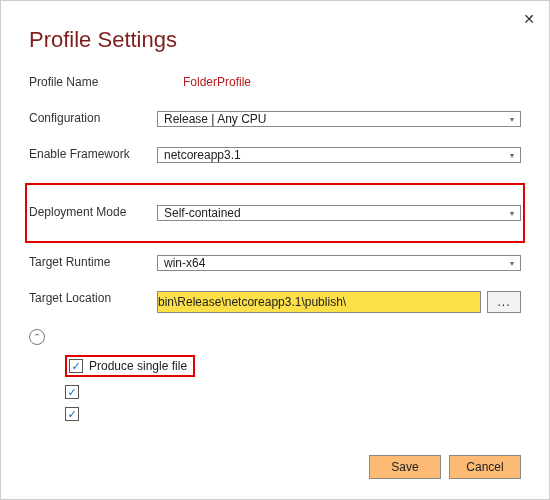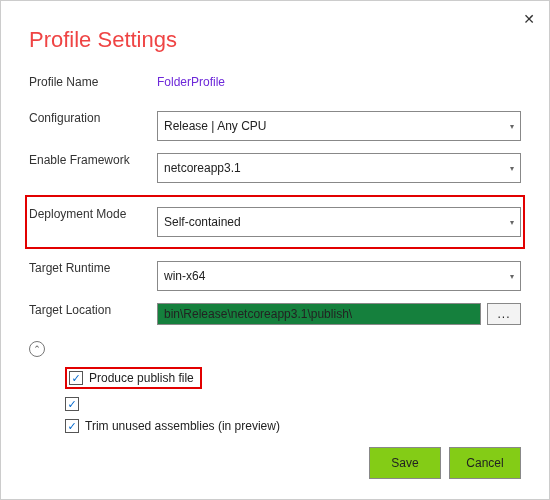--- a/index.html
+++ b/index.html
@@ -24,82 +24,83 @@
   position: absolute;
   top: 10px;
   right: 14px;
   font-size: 14px;
   color: #333;
   cursor: pointer;
 }
 .title {
   font-size: 22px;
   font-weight: 300;
-  color: #ef4444;
+  color: #7f1d1d;
   margin-top: 6px;
   margin-bottom: 22px;
 }
 .form-row {
   display: flex;
   align-items: flex-start;
   margin-bottom: 12px;
   min-height: 24px;
 }
 .form-label {
   width: 128px;
   flex-shrink: 0;
   color: #333;
 }
 .form-value {
   flex: 1;
-  color: #6d28d9;
+  color: #b91c1c;
+  margin-left: 26px;
 }
 .select-box {
   flex: 1;
   border: 1px solid #888;
   background: #fff;
-  height: 30px;
+  height: 16px;
   display: flex;
   align-items: center;
   padding: 0 6px;
   position: relative;
   cursor: pointer;
 }
 .select-box .caret {
   position: absolute;
   right: 6px;
   top: 50%;
   transform: translateY(-50%);
   font-size: 8px;
   color: #666;
 }
 .input-box {
   flex: 1;
   border: 1px solid #888;
-  background: #15803d;
+  background: #fde047;
   height: 22px;
   display: flex;
   align-items: center;
-  padding: 0 6px;
+  padding: 0 0;
 }
 .browse-btn {
   width: 34px;
   height: 22px;
   border: 1px solid #888;
   background: #f3f3f3;
   margin-left: 6px;
   display: flex;
   align-items: center;
   justify-content: center;
   cursor: pointer;
   letter-spacing: 1px;
 }
 .row-highlight {
   border: 2px solid #e20000;
-  padding: 10px 2px;
+  padding: 20px 2px;
   margin-left: -4px;
   margin-right: -4px;
 }
 .expander {
   display: flex;
   align-items: center;
   margin-top: 14px;
   margin-bottom: 10px;
   cursor: pointer;
 }
@@ -143,23 +144,23 @@
 }
 .button-bar {
   position: absolute;
   bottom: 20px;
   right: 28px;
   display: flex;
   gap: 8px;
 }
 .btn {
   min-width: 72px;
-  height: 32px;
-  border: 1px solid #888;
-  background: #84cc16;
+  height: 24px;
+  border: 1px solid #888;
+  background: #fdba74;
   display: flex;
   align-items: center;
   justify-content: center;
   cursor: pointer;
   font-size: 12px;
 }
 </style>
 </head>
 <body>
 
@@ -220,31 +221,30 @@
 
   <div class="expander">
     <div class="expander-icon">⌃</div>
   </div>
 
   <div class="options-group">
 
     <div class="checkbox-row">
       <span class="checkbox-highlight">
         <span class="checkbox">✓</span>
-        <span>Produce publish file</span>
+        <span>Produce single file</span>
       </span>
     </div>
 
     <div class="checkbox-row">
       <span class="checkbox">✓</span>
     </div>
 
     <div class="checkbox-row">
       <span class="checkbox">✓</span>
-      <span>Trim unused assemblies (in preview)</span>
     </div>
 
   </div>
 
   <div class="button-bar">
     <div class="btn">Save</div>
     <div class="btn">Cancel</div>
   </div>
 
 </div>

